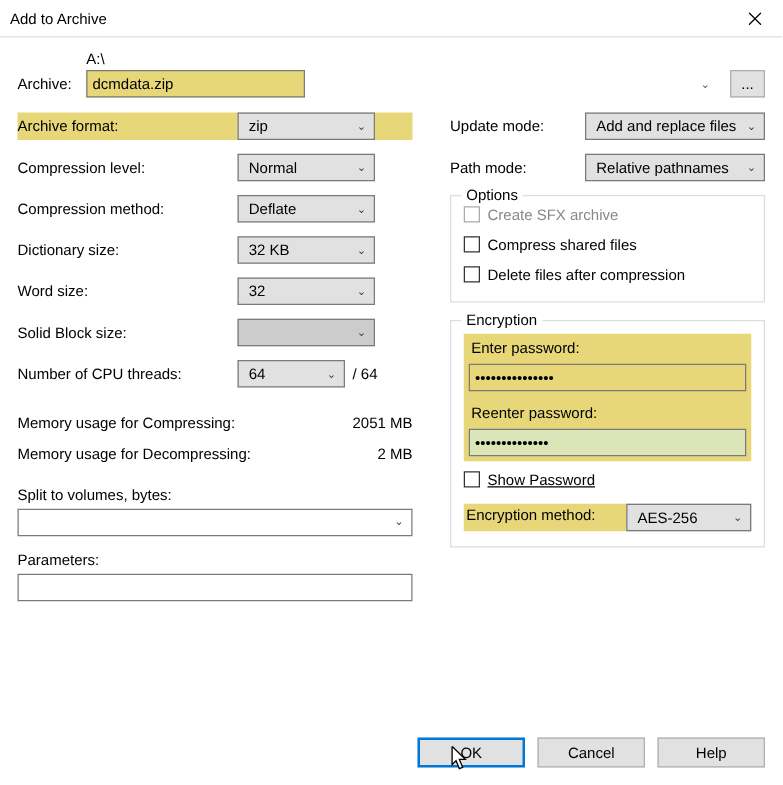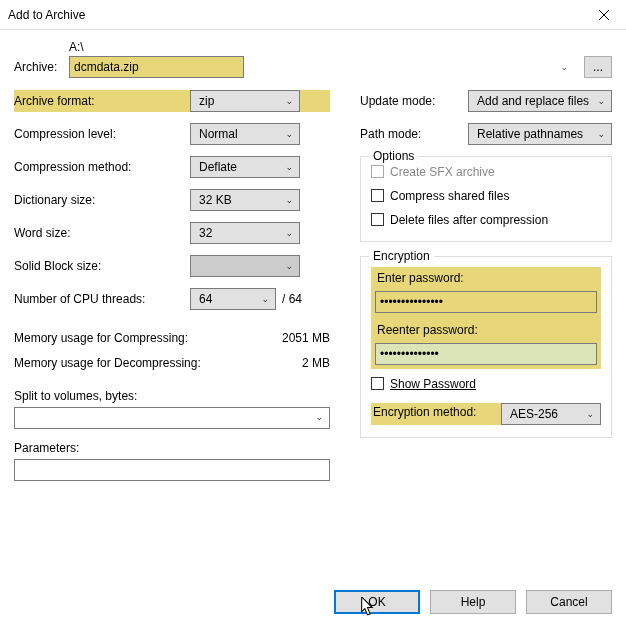--- a/index.html
+++ b/index.html
@@ -218,19 +218,19 @@
               <span class="arrow">⌄</span>
             </div>
         </div>
       </div>
     </div>
   </div>
 </div>
 
 <div class="button-bar">
   <button class="dlg-btn default-btn">OK</button>
+  <button class="dlg-btn">Cancel</button>
   <button class="dlg-btn">Help</button>
-  <button class="dlg-btn">Cancel</button>
 </div>
 
 <svg class="cursor" style="left:360px; top:597px;" viewBox="0 0 12 19">
     <path d="M0 0 L0 14 L3 11 L5.5 17 L8 16 L5.5 10 L10 10 Z" fill="#fff" stroke="#000" stroke-width="1"></path>
   </svg>
 
 </body></html>

